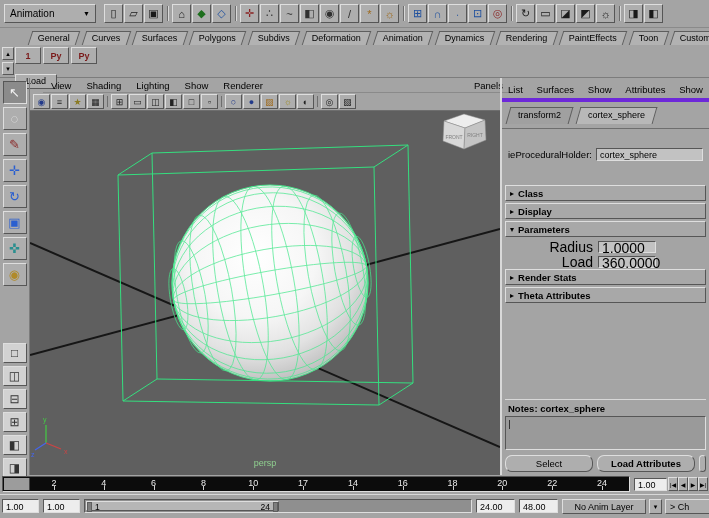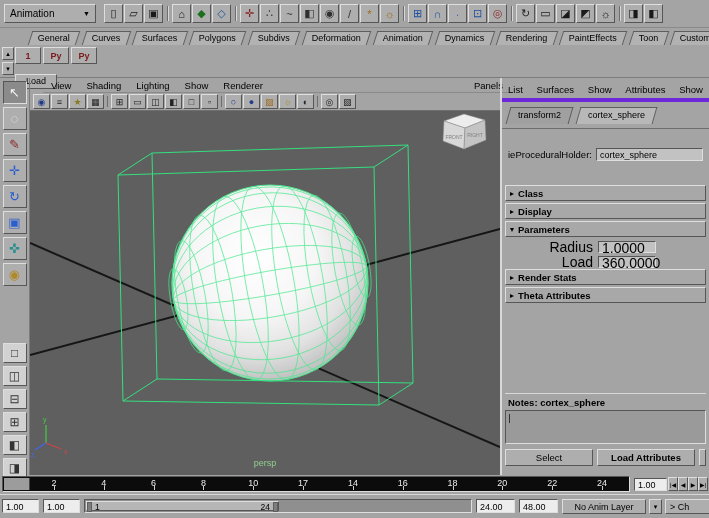--- a/index.html
+++ b/index.html
@@ -74,26 +74,26 @@
   #ae-noderow{margin-top:17px;height:17px;display:flex;align-items:center;padding:0 6px;font-size:9.5px;}
   #ae-nodename{flex:1;height:13px;margin-left:4px;background:#c2c2c2;font-size:9px;line-height:13px;
                padding-left:3px;box-sizing:border-box;}
   #ae-sections{margin-top:22px;padding:0 3px;}
   .ae-section{height:16px;background:#a8a8a8;display:flex;align-items:center;margin-bottom:2px;
               font-size:9.5px;font-weight:bold;padding-left:4px;box-sizing:border-box;}
   .sec-arrow{font-size:8px;margin-right:4px;font-weight:normal;}
   .param-row{height:15px;display:flex;align-items:center;font-size:14px;}
   .param-label{width:88px;text-align:right;padding-right:5px;}
   .param-field{width:58px;height:12px;background:#c2c2c2;line-height:12px;padding-left:3px;box-sizing:border-box;}
-  #ae-bottom{position:absolute;left:3px;right:3px;bottom:9px;}
+  #ae-bottom{position:absolute;left:3px;right:3px;bottom:3px;}
   #ae-notes-label{font-size:9.5px;font-weight:bold;padding:3px 3px 2px 3px;border-top:1px solid #d8d8d8;}
   #ae-notes-box{height:32px;background:#9a9a9a;margin-bottom:5px;position:relative;}
   #ae-notes-box::after{content:"";position:absolute;left:3px;top:3px;width:1px;height:9px;background:#333;}
   #ae-buttons{display:flex;gap:4px;height:17px;}
-  .ae-btn{background:#aeaeae;font-size:9.5px;display:flex;align-items:center;justify-content:center;box-sizing:border-box;}
+  .ae-btn{background:#aeaeae;font-size:9.5px;display:flex;align-items:center;justify-content:center;box-sizing:border-box;border-radius:7px;}
   #btn-select{width:88px;}
   #btn-load{flex:1;font-weight:bold;}
   #btn-sliver{width:7px;}
 
   
   #timeline{position:absolute;left:0;top:475px;width:709px;height:19px;}
   #tl-strip{position:absolute;left:2px;top:1px;width:628px;height:16px;background:#0c0c0c;box-sizing:border-box;}
   #tl-current{position:absolute;left:1px;top:1px;width:25px;height:12px;background:#9c9c9c;border-right:1px solid #444;}
   #tl-ticks{position:absolute;left:26px;right:2px;top:0;bottom:0;display:flex;}
   .tick{flex:1;position:relative;color:#ececec;font-size:9px;text-align:center;line-height:13px;}

